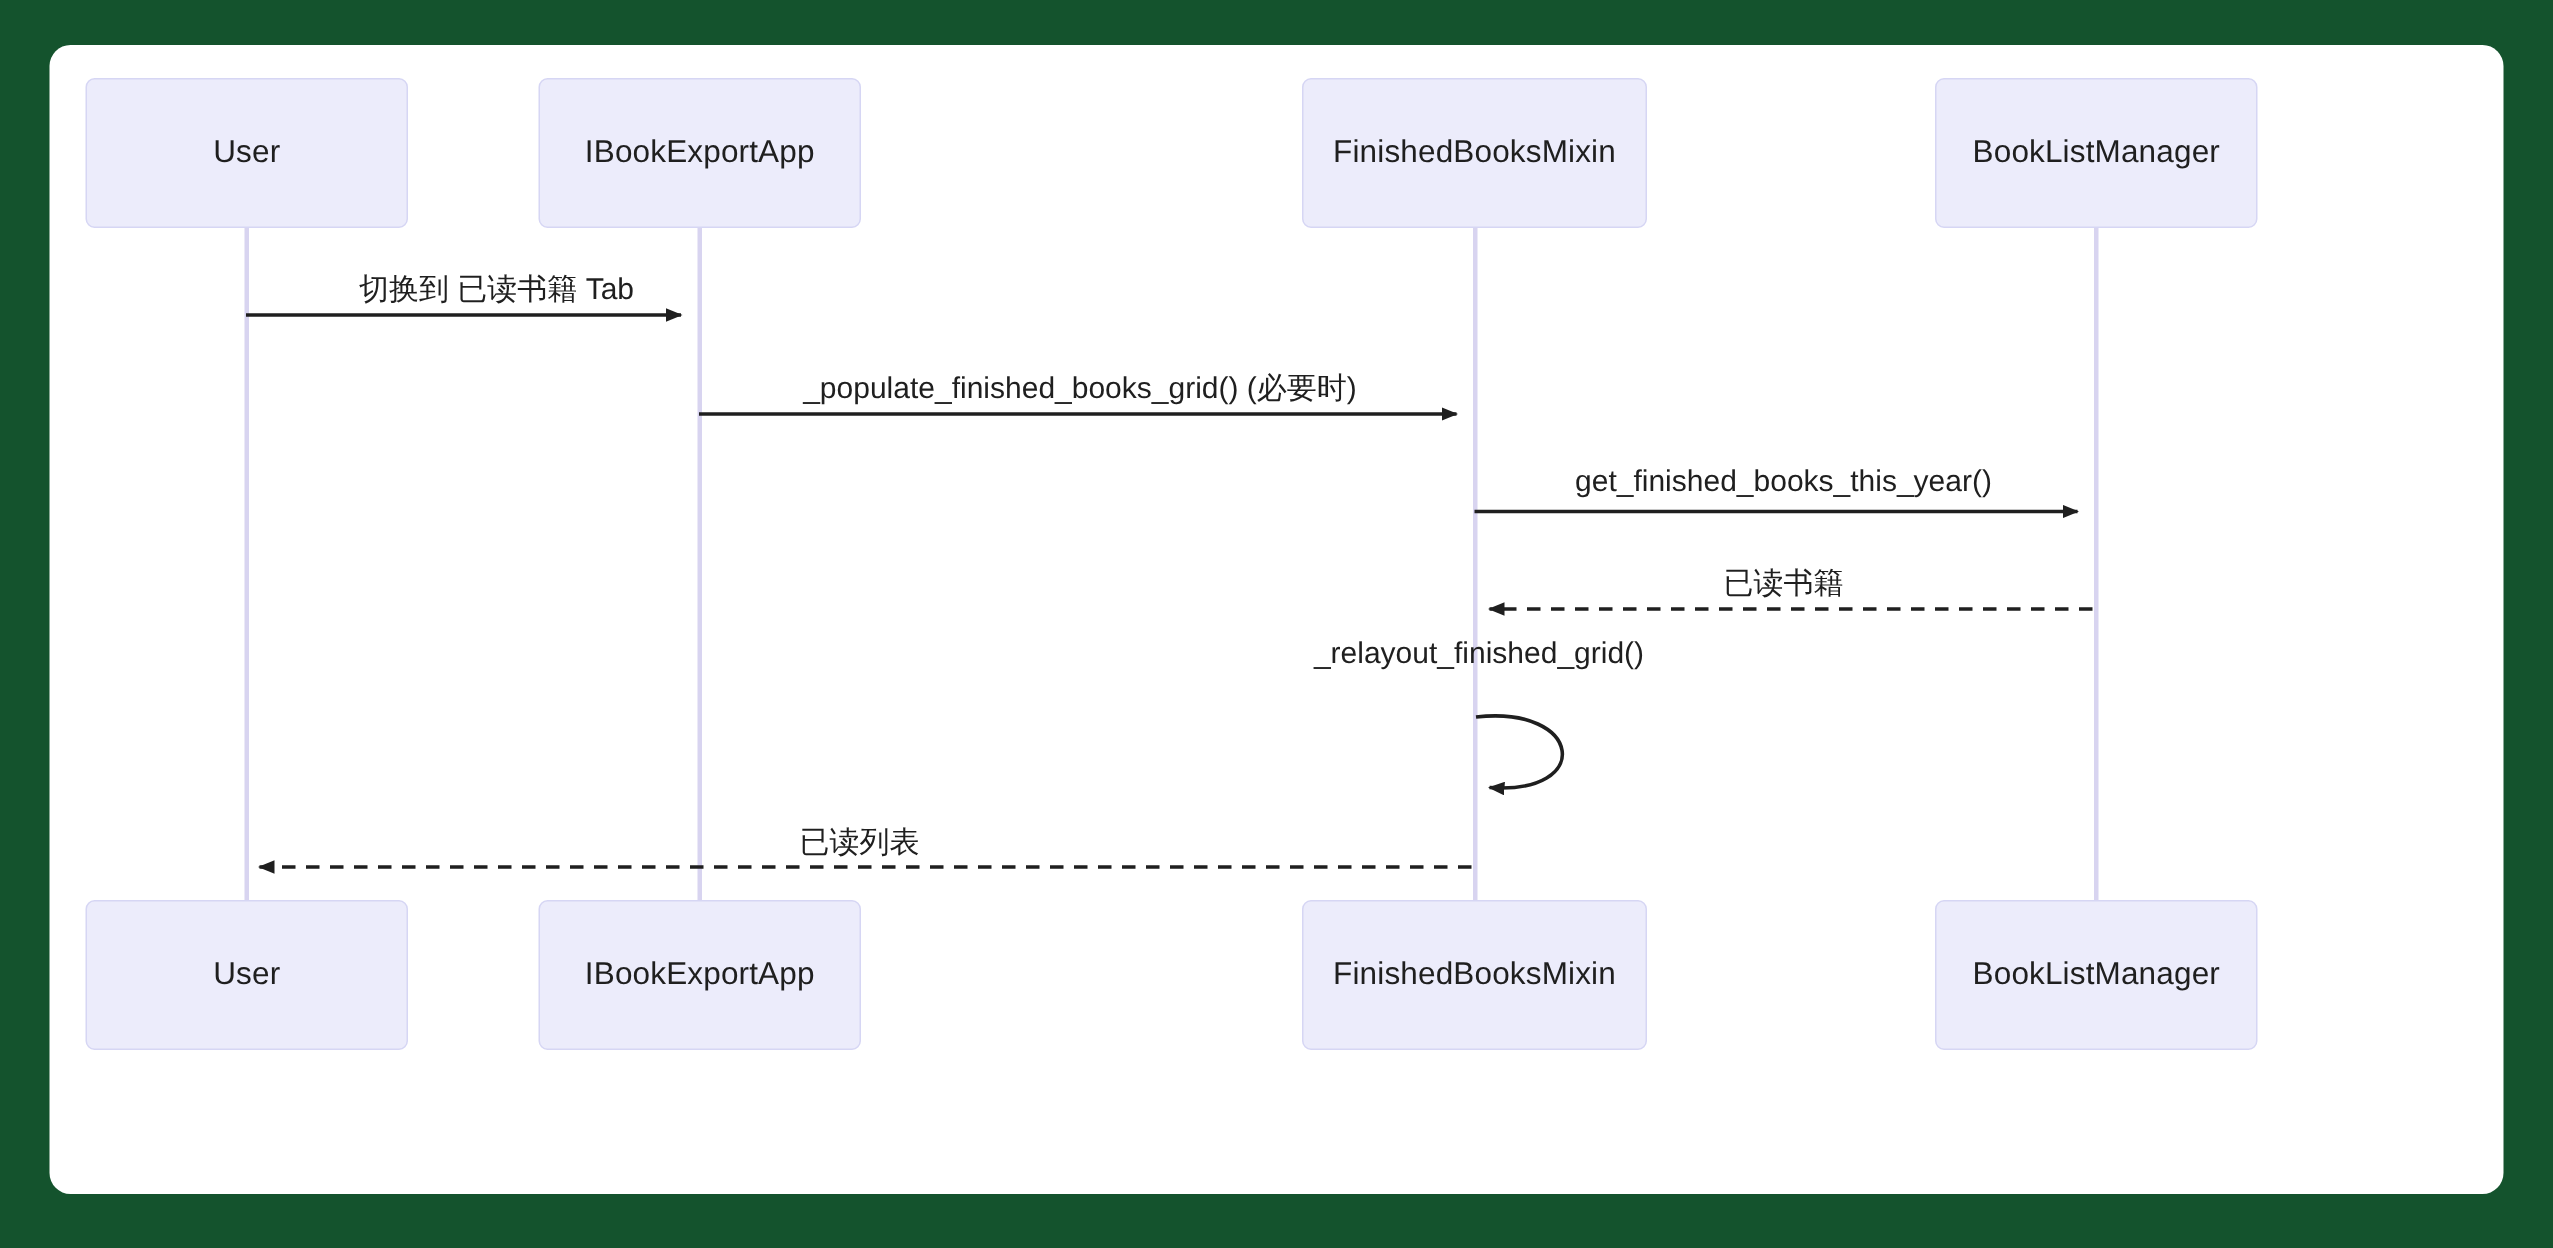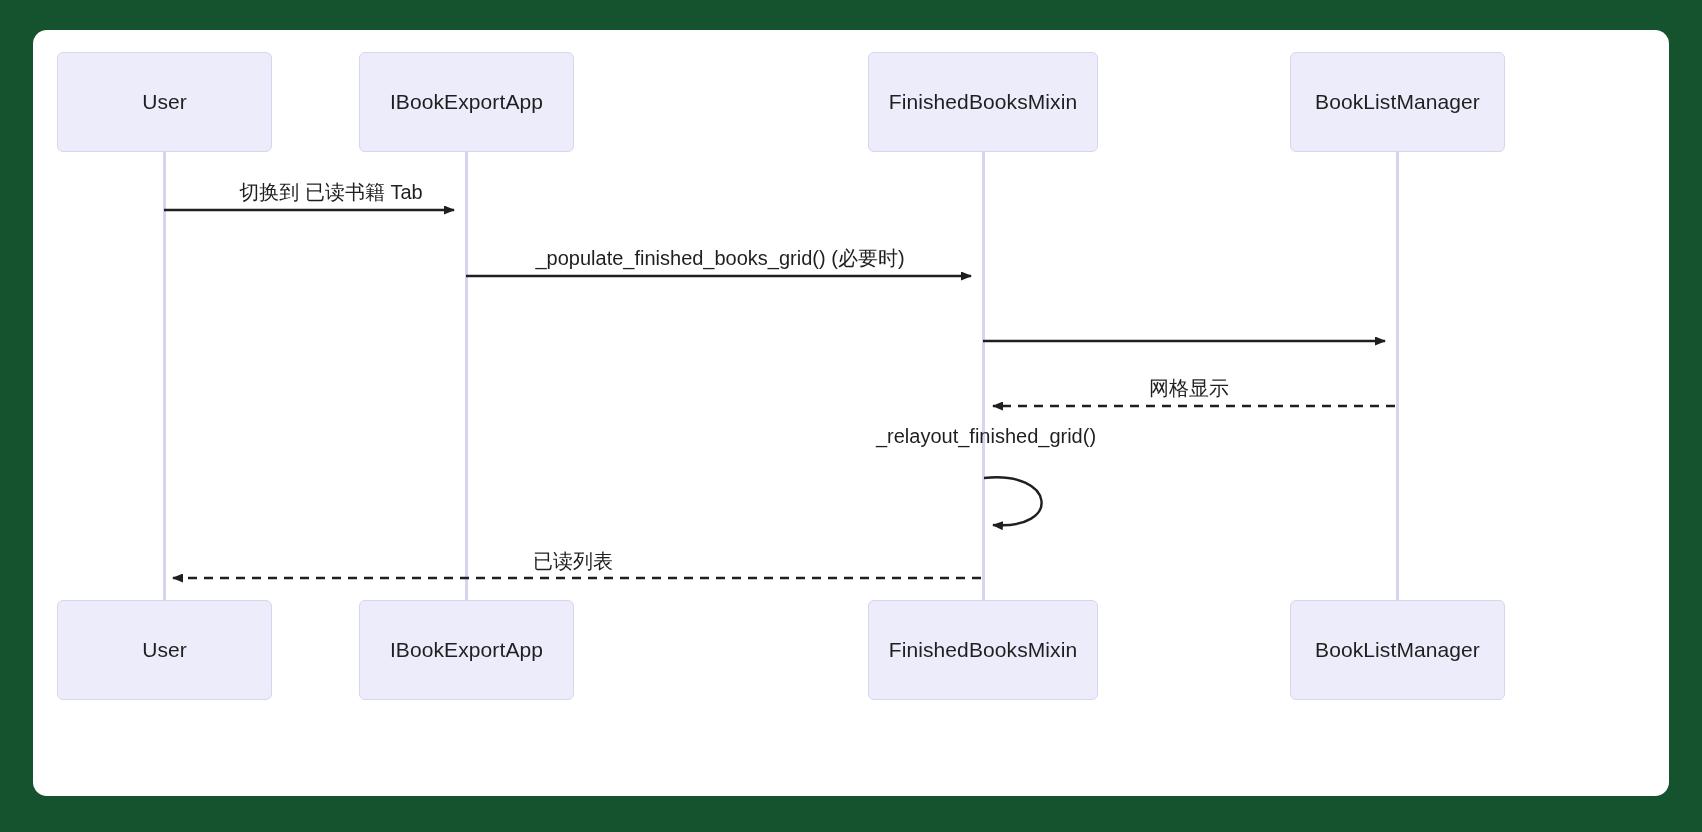--- a/index.html
+++ b/index.html
@@ -124,19 +124,20 @@
 
         
         <path d="M951,448 C 1022,440 1030,500 960,495" fill="none" stroke="#1f1f1f" stroke-width="2.4" marker-end="url(#arrowhead-left)"></path>
 
          User (dashed) --&gt;
         <line x1="948" y1="548" x2="140" y2="548" stroke="#1f1f1f" stroke-width="2.4" stroke-dasharray="9,7" marker-end="url(#arrowhead-left)"></line>
       </svg>
 
       <div class="msg-label" style="left:280px; top:149px;margin-left:18px;">切换到 已读书籍 Tab</div>
       <div class="msg-label" style="left:687px; top:215px;">_populate_finished_books_grid() (必要时)</div>
-      <div class="msg-label" style="left:1156px; top:345px;">网格显示</div>
+      <div class="msg-label" style="left:1156px; top:280px;">get_finished_books_this_year()</div>
+      <div class="msg-label" style="left:1156px; top:345px;">已读书籍</div>
       <div class="msg-label" style="left:953px; top:395px;">_relayout_finished_grid()</div>
       <div class="msg-label" style="left:540px; top:518px;">已读列表</div>
 
     </div>
   </div>
 </div>
 
 </body></html>

